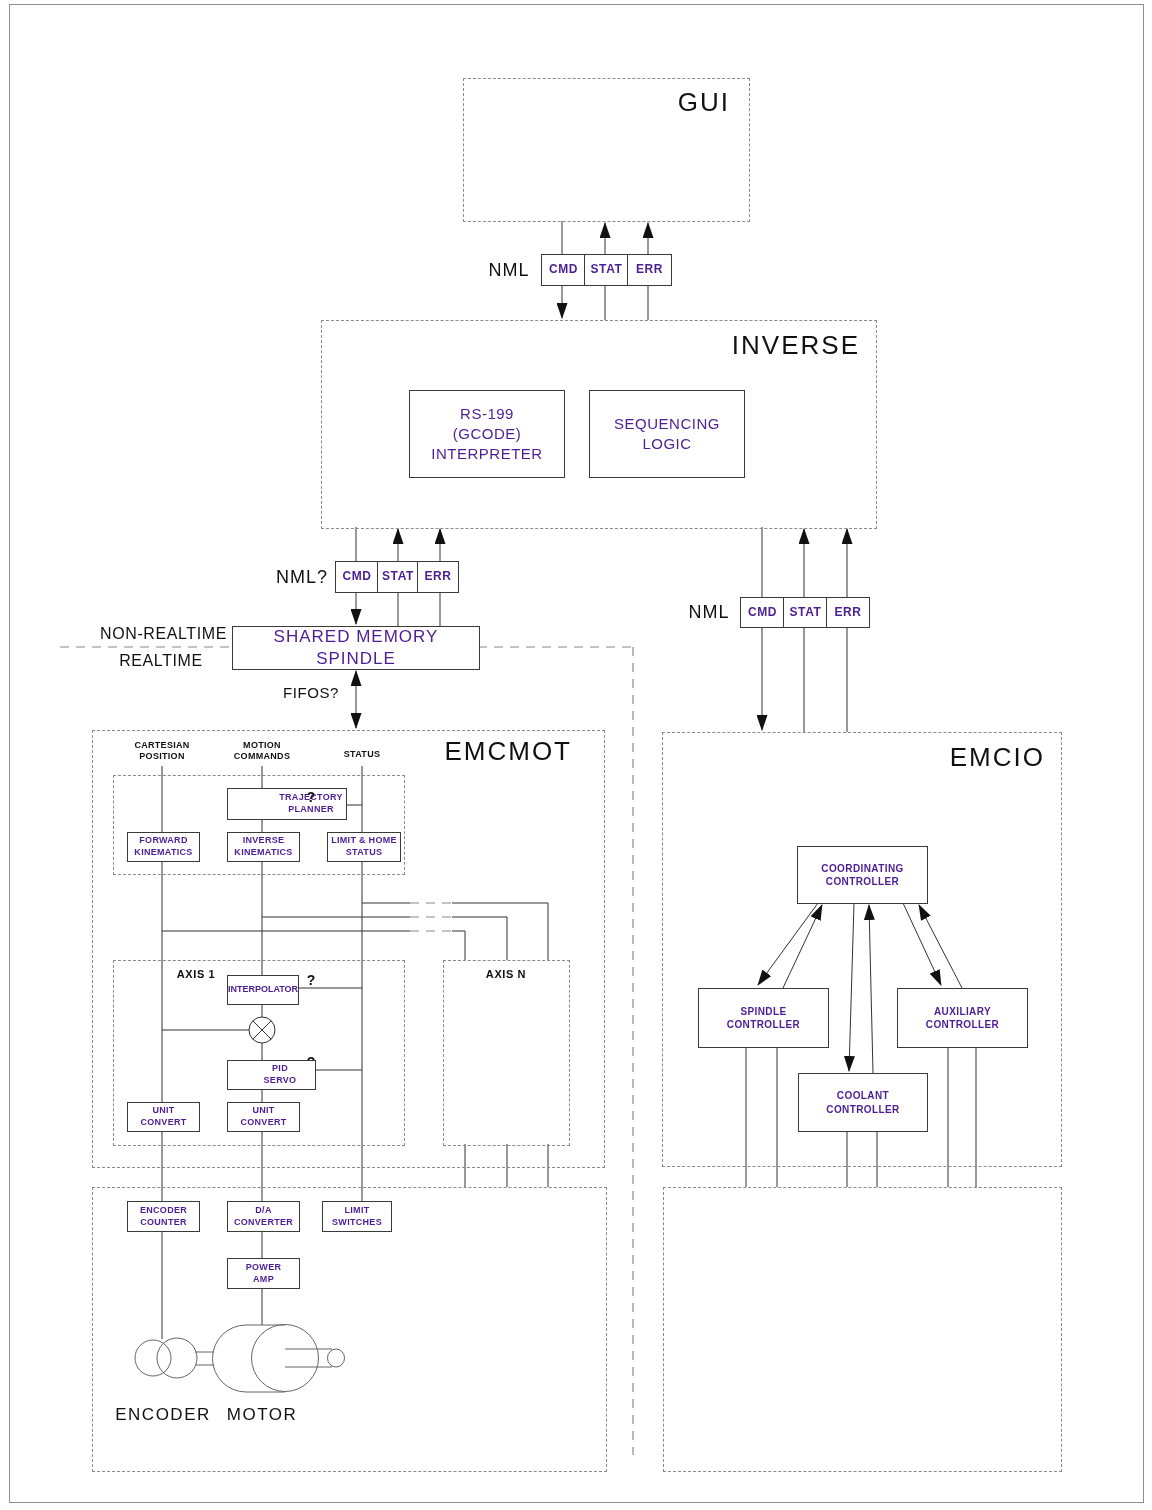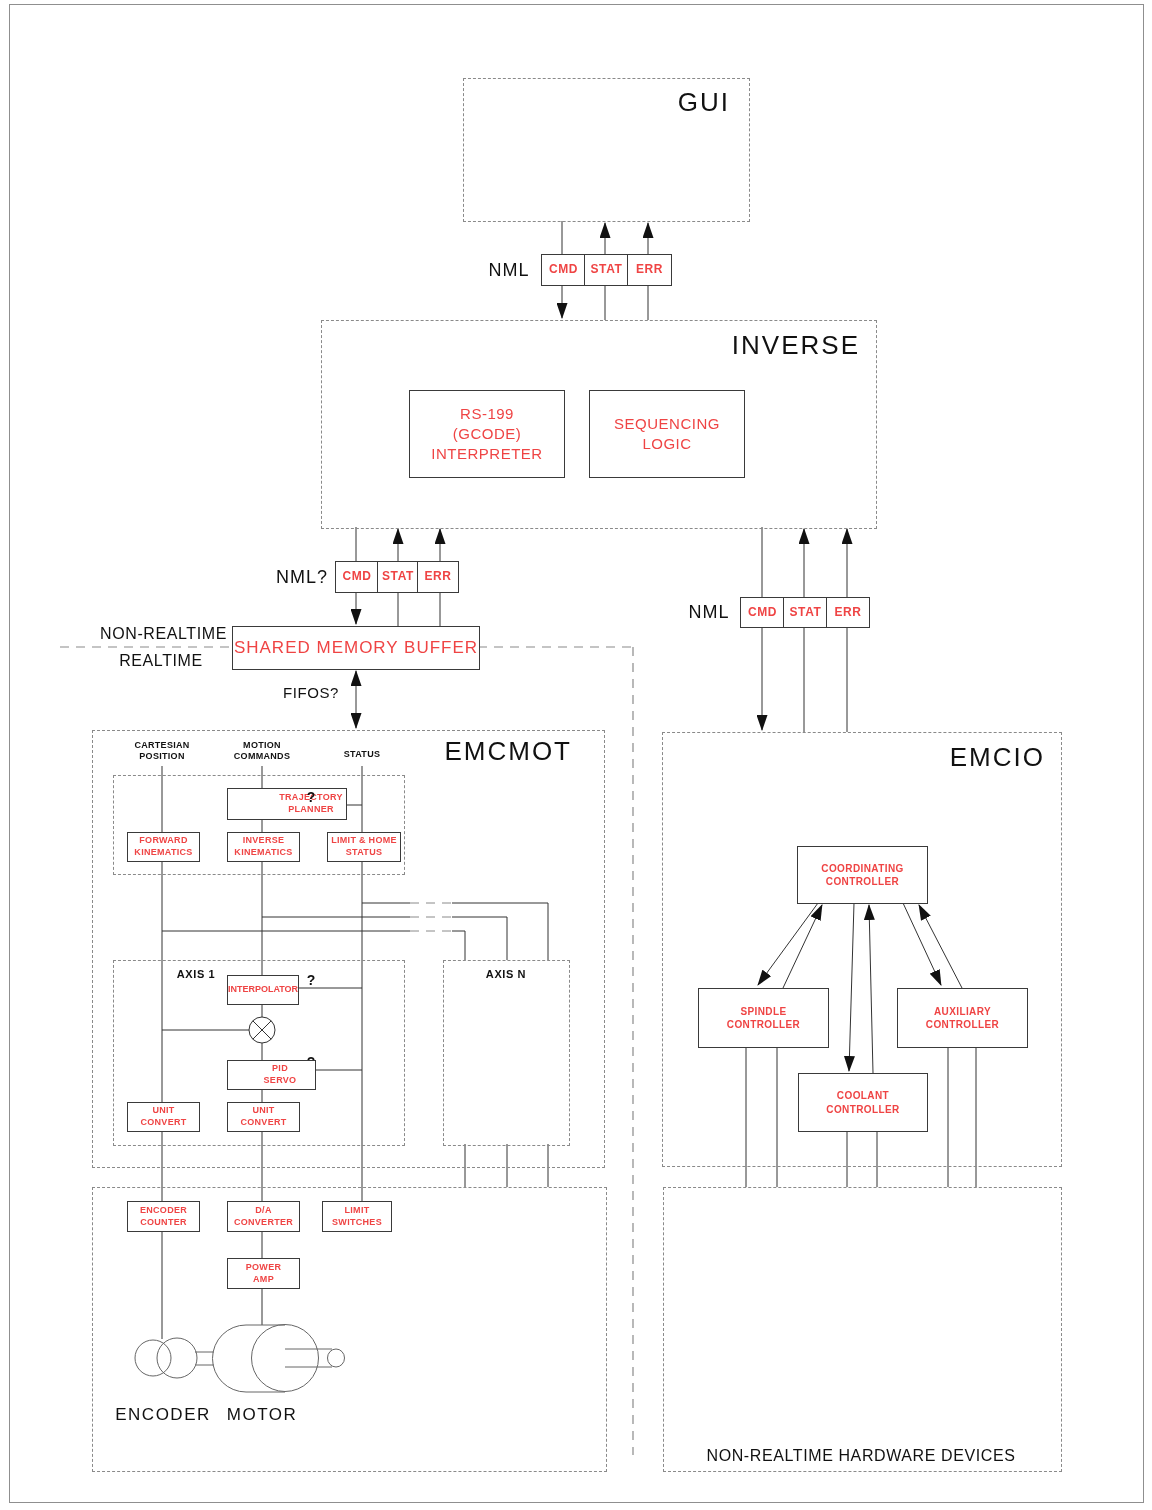--- a/index.html
+++ b/index.html
@@ -3,21 +3,21 @@
 <meta charset="utf-8">
 <style>
   html,body{margin:0;padding:0;background:#fff;}
   #stage{position:relative;width:1152px;height:1510px;background:#fff;overflow:hidden;
          font-family:"Liberation Sans",sans-serif;color:#111;}
   .abs{position:absolute;}
   svg{position:absolute;left:0;top:0;}
   .dashbox{position:absolute;border:1px dashed #8a8a8a;background:transparent;}
   .box{position:absolute;border:1px solid #3a3a3a;background:#fff;display:flex;
        align-items:center;justify-content:center;text-align:center;
-       white-space:pre-line;line-height:1.32;color:#ef4444;}
+       white-space:pre-line;line-height:1.32;color:#4c1d95;}
   .sm{font-size:9px;font-weight:bold;letter-spacing:0.3px;}
   .md{font-size:10px;font-weight:bold;letter-spacing:0.4px;}
   .chan{font-size:12px;font-weight:bold;letter-spacing:0.6px;}
   .big{font-size:15px;letter-spacing:0.5px;}
   .lbl{position:absolute;white-space:pre-line;text-align:center;line-height:1.25;}
   .title{font-size:26px;letter-spacing:2px;text-align:right;}
   .nml{font-size:18px;letter-spacing:1px;}
   .cap{font-size:16px;letter-spacing:0.6px;}
   .q{font-size:14px;font-weight:bold;}
   .collbl{font-size:9px;font-weight:bold;letter-spacing:0.3px;}
@@ -187,21 +187,21 @@
   <div class="box chan" style="left:826px;top:597px;width:42px;height:29px;">ERR</div>
 
   <div class="box big" style="left:409px;top:390px;width:154px;height:86px;">RS-199
 (GCODE)
 INTERPRETER</div>
   <div class="box big" style="left:589px;top:390px;width:154px;height:86px;">SEQUENCING
 LOGIC</div>
 
   <div class="lbl cap" style="left:95px;top:624px;width:132px;text-align:right;">NON-REALTIME</div>
   <div class="lbl cap" style="left:95px;top:651px;width:132px;">REALTIME</div>
-  <div class="box" style="left:232px;top:626px;width:246px;height:42px;font-size:17px;letter-spacing:1px;">SHARED MEMORY BUFFER</div>
+  <div class="box" style="left:232px;top:626px;width:246px;height:42px;font-size:17px;letter-spacing:1px;">SHARED MEMORY SPINDLE</div>
   <div class="lbl cap" style="left:276px;top:684px;width:70px;font-size:15px;">FIFOS?</div>
 
   <div class="lbl collbl" style="left:122px;top:740px;width:80px;">CARTESIAN
 POSITION</div>
   <div class="lbl collbl" style="left:222px;top:740px;width:80px;">MOTION
 COMMANDS</div>
   <div class="lbl collbl" style="left:322px;top:749px;width:80px;">STATUS</div>
 
   <div class="box sm" style="left:227px;top:788px;width:70px;height:30px;padding-left:48px;">TRAJECTORY
 PLANNER</div>
@@ -241,15 +241,14 @@
   <div class="box sm" style="left:227px;top:1201px;width:71px;height:29px;">D/A
 CONVERTER</div>
   <div class="box sm" style="left:322px;top:1201px;width:68px;height:29px;">LIMIT
 SWITCHES</div>
   <div class="box sm" style="left:227px;top:1258px;width:71px;height:29px;">POWER
 AMP</div>
 
   <div class="lbl cap" style="left:113px;top:1404px;width:100px;font-size:17px;letter-spacing:1.5px;">ENCODER</div>
   <div class="lbl cap" style="left:217px;top:1404px;width:90px;font-size:17px;letter-spacing:1.5px;">MOTOR</div>
 
-  <div class="lbl cap" style="left:680px;top:1446px;width:362px;">NON-REALTIME HARDWARE DEVICES</div>
 
 </div>
 
 </body></html>

